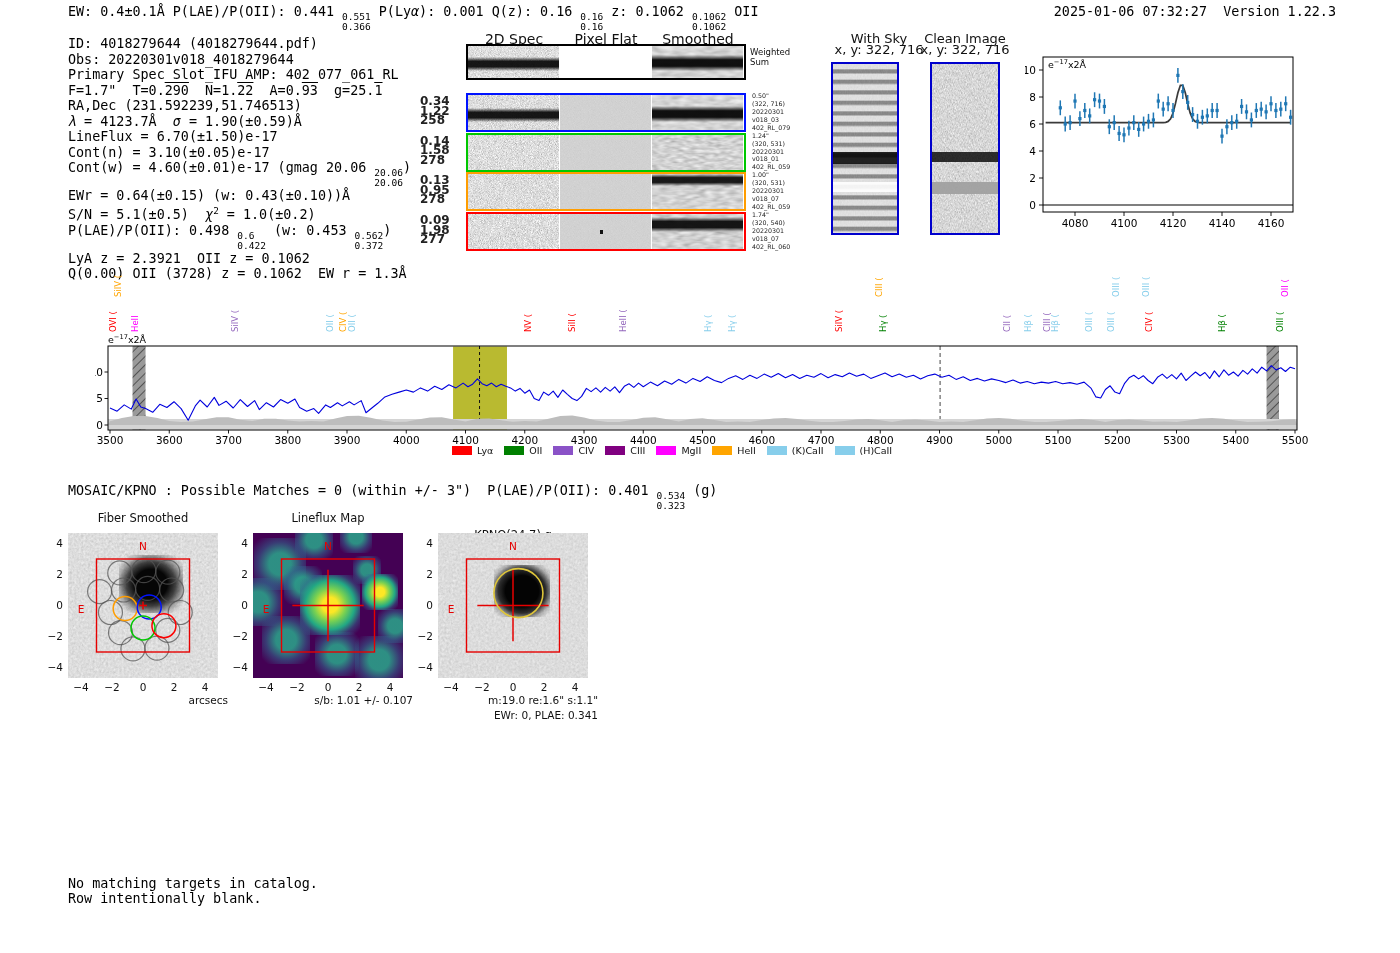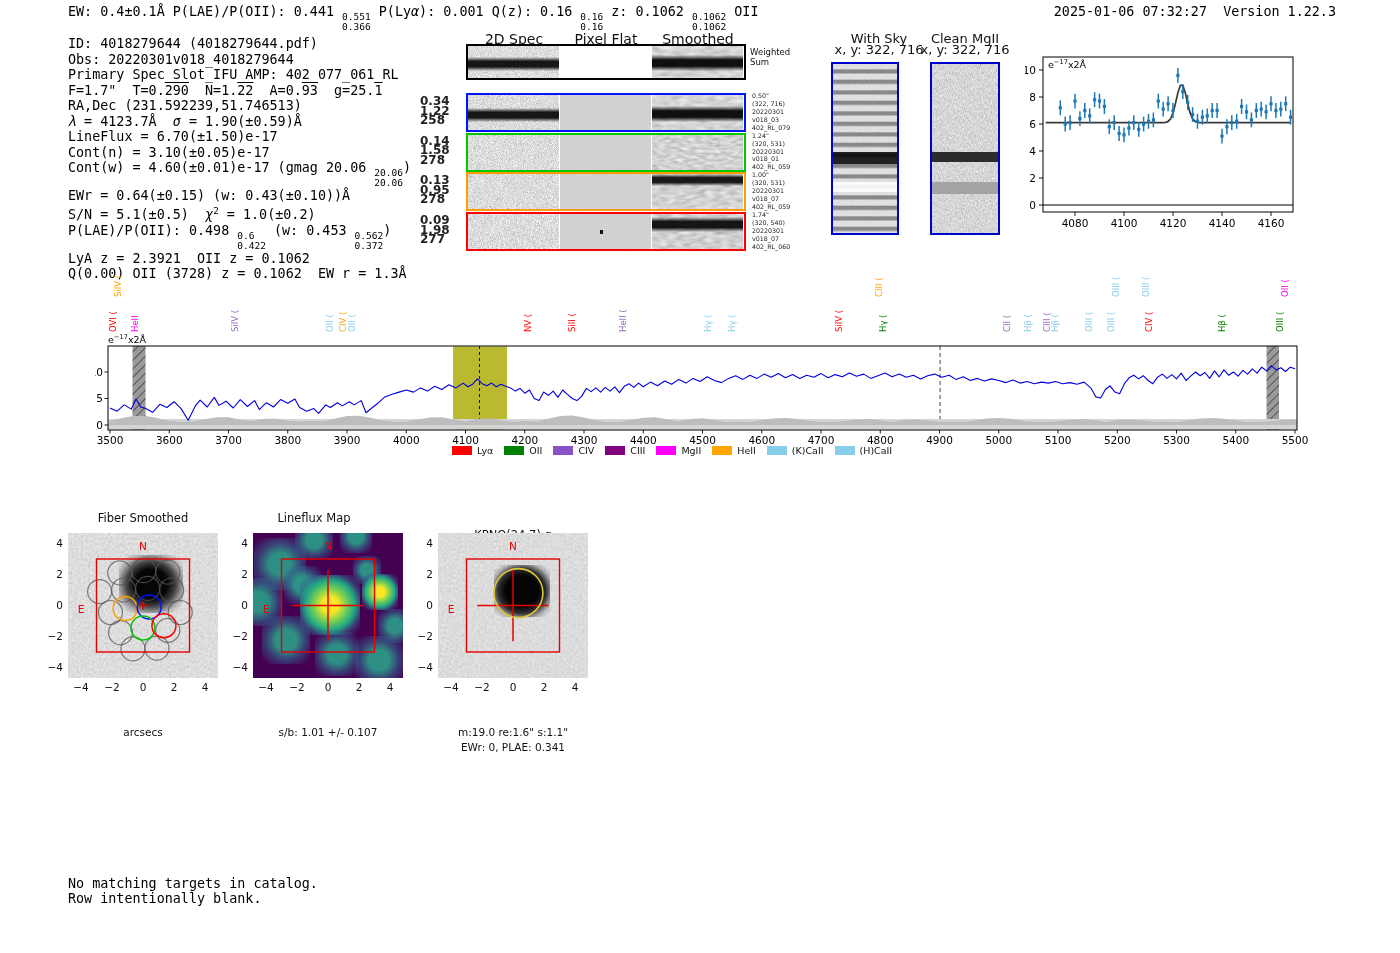--- a/index.html
+++ b/index.html
@@ -34,21 +34,21 @@
   .ll{position:absolute;width:10px;height:0;}
   .ll span{position:absolute;left:0;bottom:0;transform-origin:0 0;transform:rotate(-90deg);
            font-size:8.5px;white-space:nowrap;display:block;}
   
   #legend{position:absolute;left:452px;top:445px;display:flex;align-items:center;gap:11px;}
   .leg-item{display:flex;align-items:center;gap:5px;font-size:9.5px;color:#111;}
   .leg-sw{width:20px;height:9px;display:inline-block;}
   
   .cut-title{position:absolute;width:150px;text-align:center;font-size:11.5px;color:#111;top:511px;}
   .cut-img{position:absolute;top:533px;width:150px;height:145px;overflow:hidden;background:#b9b9b9;}
-  .cut-xlab{position:absolute;width:170px;text-align:center;font-size:10.5px;color:#111;margin-top:32px;}
+  .cut-xlab{position:absolute;width:170px;text-align:right;font-size:10.5px;color:#111;}
   .tick{position:absolute;font-size:10.5px;color:#111;}
   .tick.y{width:22px;text-align:right;}
   .tick.x{width:24px;text-align:center;}
   .blob{position:absolute;}
   #mosaic{left:68px;top:483px;font-size:13.4px;white-space:pre;}
   .footer-line{left:68px;font-size:13.4px;white-space:pre;}
   svg{display:block;}
 </style>
 </head>
 <body>
@@ -375,21 +375,21 @@
         <feFuncB type="linear" slope="0.5" intercept="0.3"></feFuncB>
       </feComponentTransfer>
 
     </filter>
     <rect width="120" height="100" fill="#a9a9a9" filter="url(#nz12)"></rect>
   </svg>
       <div class="fill" style="background:transparent;"></div>
       <div class="band" style="top:52%;height:7%;background:rgba(0,0,0,0.85);"></div>
       <div class="band" style="top:70%;height:6%;background:rgba(255,255,255,0.9);"></div>
     </div>
-  <div class="ccd-title" style="left:910px;top:33px;width:110px;"><span>Clean MgII</span><br><span>x, y: 322, 716</span></div>
+  <div class="ccd-title" style="left:910px;top:33px;width:110px;"><span>Clean Image</span><br><span>x, y: 322, 716</span></div>
   <div id="clean-img" class="ccdimg" style="left:930px;top:62px;width:66px;height:169px;">
       <svg class="fill" preserveAspectRatio="none" viewBox="0 0 120 100">
     <filter id="nz13" x="-5%" y="-5%" width="110%" height="110%">
       <feTurbulence type="fractalNoise" baseFrequency="0.75" numOctaves="3" seed="92" stitchTiles="stitch"></feTurbulence>
       <feColorMatrix type="matrix" values="0.33 0.33 0.33 0 0  0.33 0.33 0.33 0 0  0.33 0.33 0.33 0 0  0 0 0 0 1"></feColorMatrix>
       <feComponentTransfer>
         <feFuncR type="linear" slope="1" intercept="0.18"></feFuncR>
         <feFuncG type="linear" slope="1" intercept="0.18"></feFuncG>
         <feFuncB type="linear" slope="1" intercept="0.18"></feFuncB>
       </feComponentTransfer>
@@ -703,23 +703,24 @@
       <div class="leg-item">
         <span class="leg-sw" style="background: rgb(135, 206, 235);"></span>
         <span>(K)CaII</span>
       </div>
       <div class="leg-item">
         <span class="leg-sw" style="background: rgb(135, 206, 235);"></span>
         <span>(H)CaII</span>
       </div>
     </div>
 
+  <div id="mosaic" class="abs mono">MOSAIC/KPNO : Possible Matches = 0 (within +/- 3")  P(LAE)/P(OII): 0.401 <span class="stack"><span>0.534</span><span>0.323</span></span> (g)</div>
 
   <div class="cut-title" style="left:68px;">Fiber Smoothed</div>
-  <div class="cut-title" style="left:239px;">Lineflux Map</div>
+  <div class="cut-title" style="left:253px;">Lineflux Map</div>
   <div class="cut-title" style="left:438px;margin-top:17px;">KPNO(24.7) g</div>
   <div id="cut-fiber" class="cut-img" style="left:68px;">
       <svg class="fill" preserveAspectRatio="none" viewBox="0 0 120 100">
     <filter id="nz14" x="-5%" y="-5%" width="110%" height="110%">
       <feTurbulence type="fractalNoise" baseFrequency="0.55" numOctaves="3" seed="99" stitchTiles="stitch"></feTurbulence>
       <feColorMatrix type="matrix" values="0.33 0.33 0.33 0 0  0.33 0.33 0.33 0 0  0.33 0.33 0.33 0 0  0 0 0 0 1"></feColorMatrix>
       <feComponentTransfer>
         <feFuncR type="linear" slope="0.55" intercept="0.45"></feFuncR>
         <feFuncG type="linear" slope="0.55" intercept="0.45"></feFuncG>
         <feFuncB type="linear" slope="0.55" intercept="0.45"></feFuncB>

